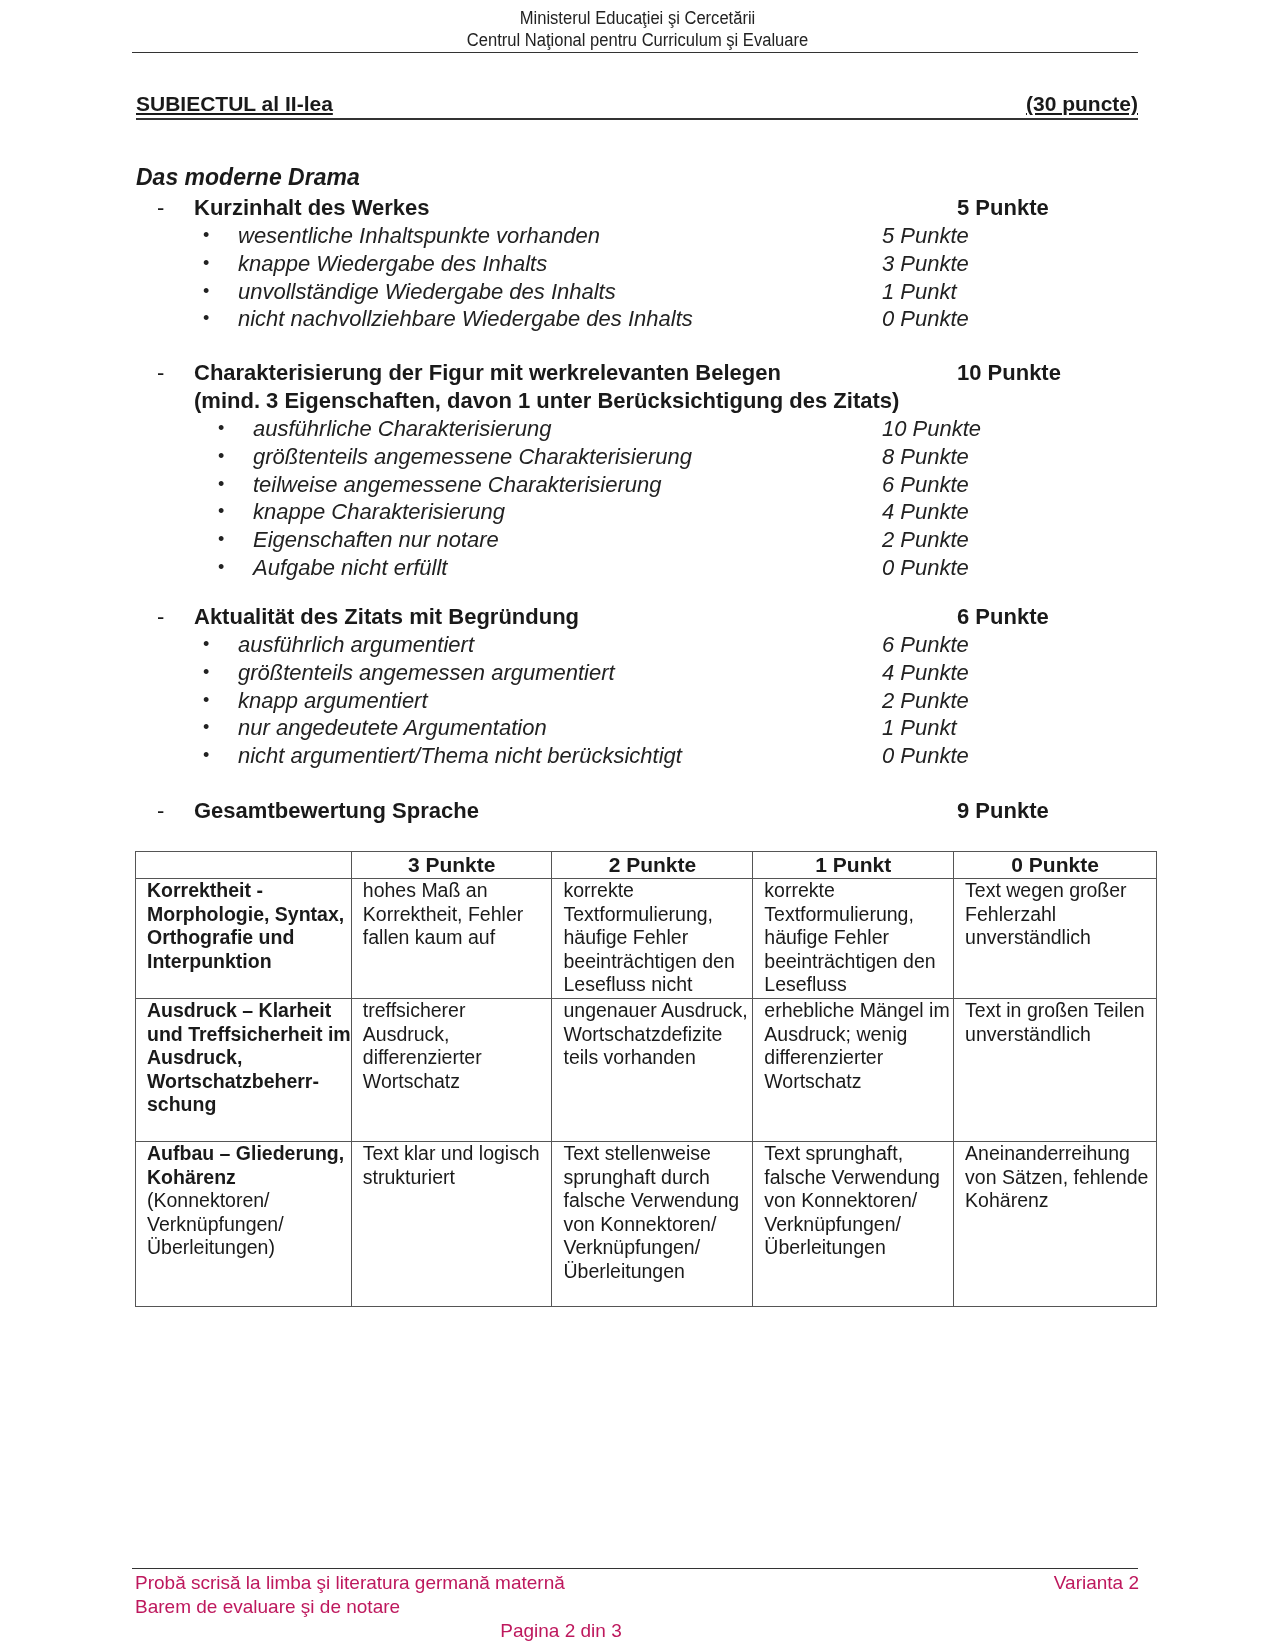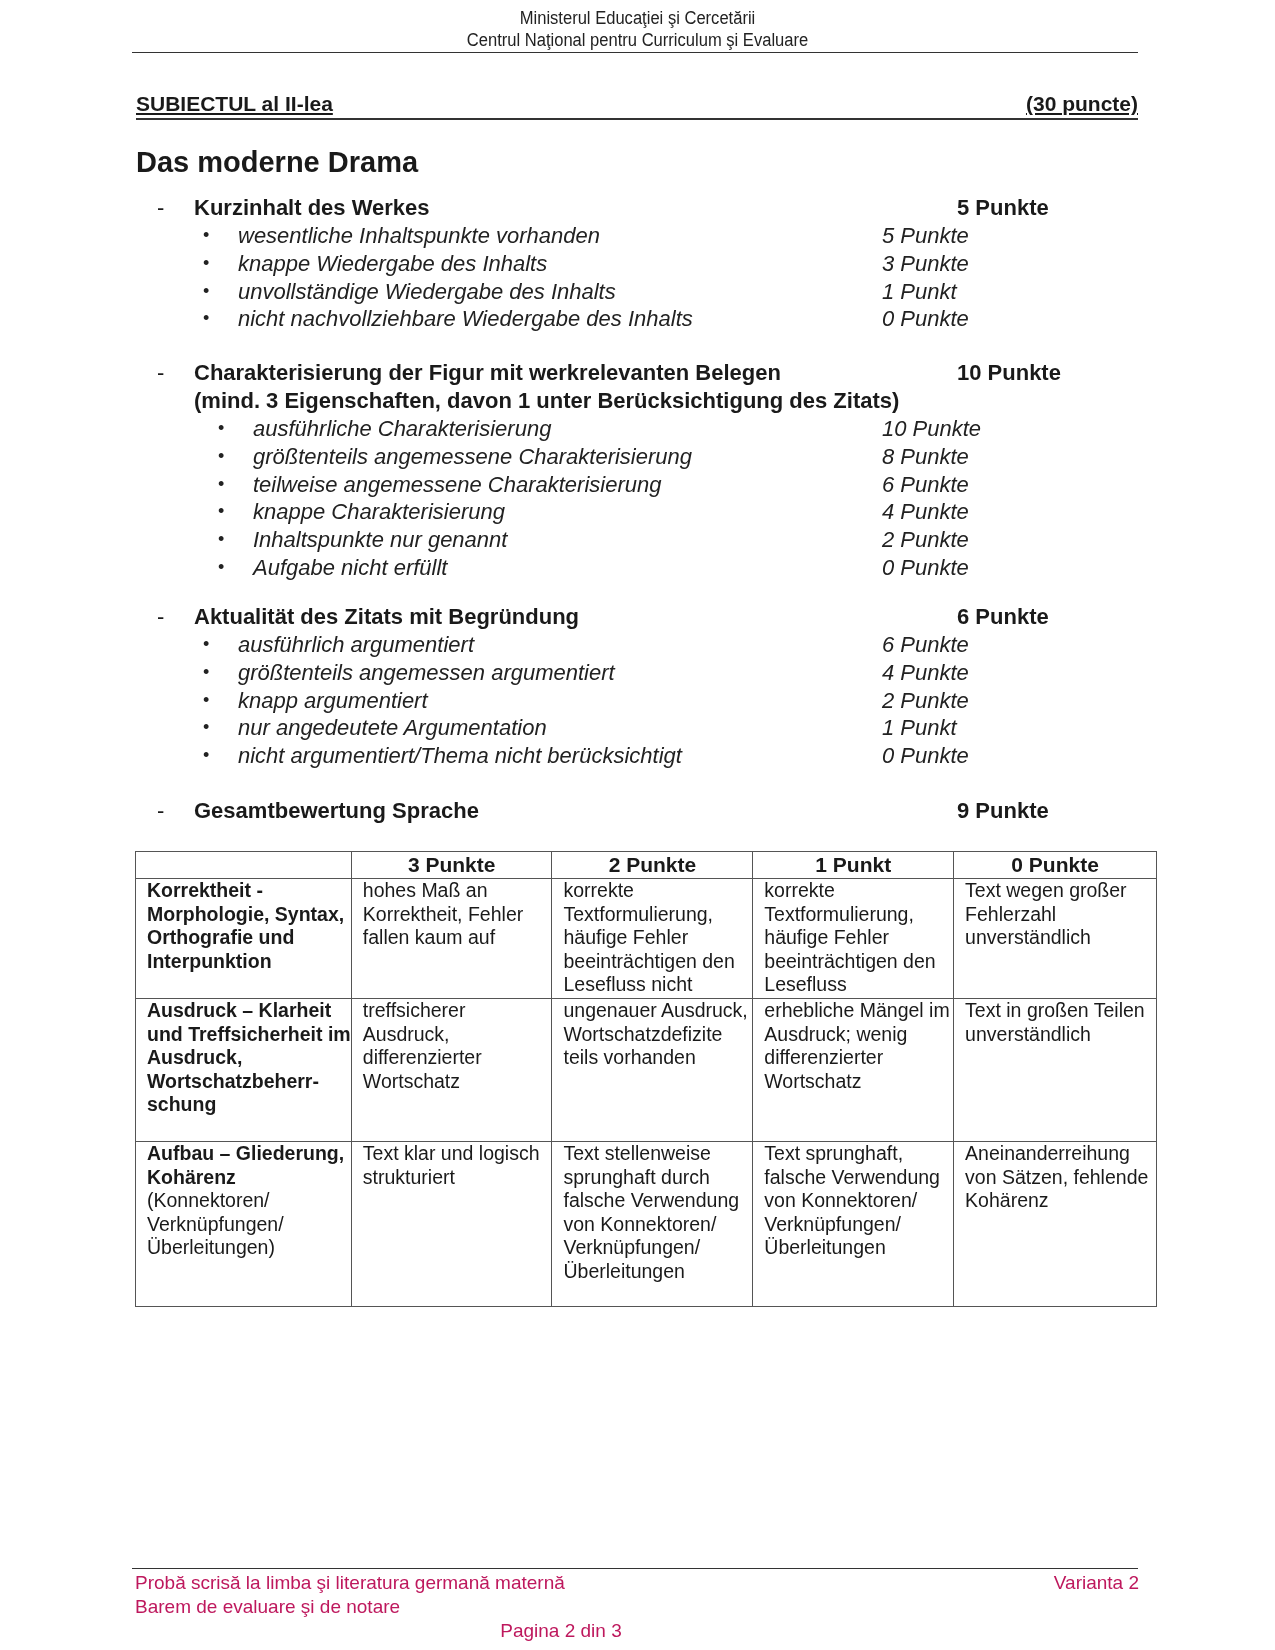--- a/index.html
+++ b/index.html
@@ -3,21 +3,21 @@
 <meta charset="utf-8">
 <style>
   html, body { margin: 0; padding: 0; background: #ffffff; }
   body { width: 1275px; height: 1650px; position: relative; overflow: hidden;
          font-family: "Liberation Sans", "DejaVu Sans", sans-serif; color: #1a1a1a; }
   .abs { position: absolute; }
   .hdr { left: 0; width: 1275px; text-align: center; font-size: 18px; line-height: 22px; color: #222; transform: scaleX(0.92); }
   .hline { left: 132px; width: 1006px; height: 1px; background: #333; }
   .subj { left: 136px; width: 1002px; top: 92px; font-size: 21px; font-weight: bold; display: flex; justify-content: space-between; border-bottom: 2px solid #333; padding-bottom: 2px; }
   .subj span { text-decoration: underline; }
-  .drama { left: 136px; top: 146px; font-size: 29px; font-weight: bold; }
+  .drama { left: 136px; top: 164px; font-size: 23px; font-weight: bold; font-style: italic; }
   .sec { position: absolute; left: 0; width: 1275px; }
   .sec-row { position: relative; height: 28px; font-size: 22px; }
   .dash { position: absolute; left: 157px; top: 0; }
   .sec-title { position: absolute; left: 194px; font-weight: bold; }
   .sec-pts { position: absolute; left: 957px; font-weight: bold; }
   .sec-sub { position: absolute; left: 194px; font-weight: bold; }
   .item { position: relative; height: 27.8px; font-size: 22px; font-style: italic; color: #222; }
   .bullet { position: absolute; font-style: normal; font-size: 18px; top: 2px; }
   .item-label { position: absolute; }
   .item-pts { position: absolute; left: 882px; }
@@ -94,21 +94,21 @@
     <span class="item-label" style="left:253px;">teilweise angemessene Charakterisierung</span>
     <span class="item-pts">6 Punkte</span>
   </div>
   <div class="item">
     <span class="bullet" style="left:218px;">•</span>
     <span class="item-label" style="left:253px;">knappe Charakterisierung</span>
     <span class="item-pts">4 Punkte</span>
   </div>
   <div class="item">
     <span class="bullet" style="left:218px;">•</span>
-    <span class="item-label" style="left:253px;">Inhaltspunkte nur genannt</span>
+    <span class="item-label" style="left:253px;">Eigenschaften nur notare</span>
     <span class="item-pts">2 Punkte</span>
   </div>
   <div class="item">
     <span class="bullet" style="left:218px;">•</span>
     <span class="item-label" style="left:253px;">Aufgabe nicht erfüllt</span>
     <span class="item-pts">0 Punkte</span>
   </div>
 </div>
 
 <div class="sec" style="top:604px;">

